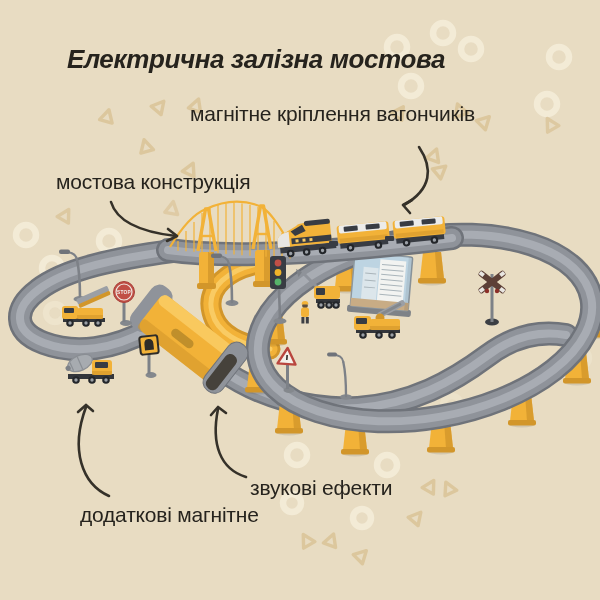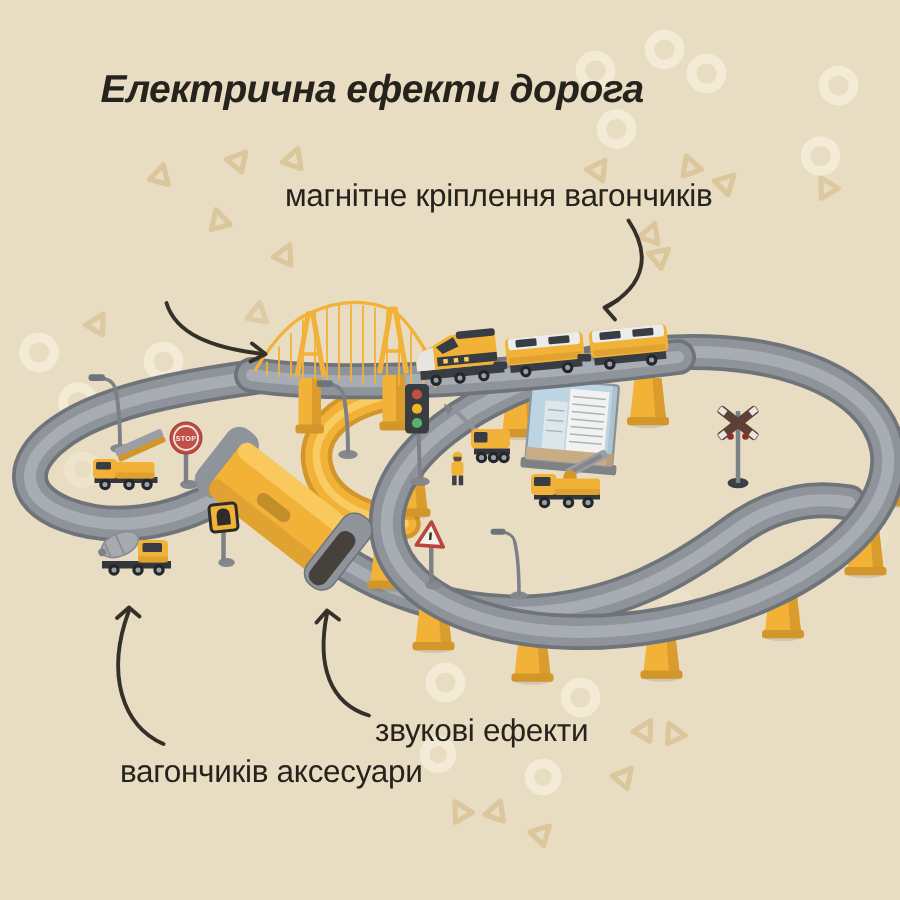--- a/index.html
+++ b/index.html
@@ -9,21 +9,21 @@
     --red:#c14f46; --amber:#f0b429; --green:#57b36a; --white:#efeeea;
     --billboard:#bdd4e2; --metal:#7d8187; --wheel:#23262a;
   }
   html,body{margin:0;padding:0;background:var(--background);}
   #stage{position:relative;width:600px;height:600px;overflow:hidden;background:var(--background);
          font-family:"Liberation Sans",sans-serif;}
   #scene-svg{position:absolute;left:0;top:0;}
   .label{position:absolute;color:var(--text);white-space:nowrap;}
   #product-title{left:67px;top:44px;font-size:26px;font-weight:700;font-style:italic;letter-spacing:-0.4px;}
   .ann{font-size:21px;font-weight:400;letter-spacing:-0.2px;}
-  #ann-magnetic{left:190px;top:119px;}
+  #ann-magnetic{left:190px;top:102px;}
   #ann-bridge{left:56px;top:170px;}
   #ann-sound{left:250px;top:476px;}
   #ann-accessories{left:80px;top:503px;}
   .ring{fill:none;stroke:var(--ring);stroke-width:6.5;}
   .tri{fill:none;stroke:var(--triangle);stroke-width:3.4;stroke-linejoin:round;}
   .trk-o{fill:none;stroke:var(--track-dark);stroke-width:24;stroke-linecap:round;}
   .trk-i{fill:none;stroke:var(--track);stroke-width:19;stroke-linecap:round;}
   .trk-c{fill:none;stroke:var(--track-light);stroke-width:8;stroke-linecap:round;}
   .ramp-o{fill:none;stroke:var(--yellow-dark);stroke-width:21;stroke-linecap:round;}
   .ramp-i{fill:none;stroke:var(--yellow);stroke-width:15;stroke-linecap:round;}
@@ -385,17 +385,18 @@
       <path class="arrow" d="M 246 477 C 220 469 211 444 218 409"></path>
       <path class="arrow" d="M 218 407 L 211 415 M 218 407 L 226 413"></path>
     </g>
     <g>
       <path class="arrow" d="M 109 496 C 82 484 70 450 86 407"></path>
       <path class="arrow" d="M 86 405 L 78 412 M 86 405 L 93 411"></path>
     </g>
   </g>
 </svg>
 
-<div id="product-title" class="label">Електрична ефекти дорога</div>
+<div id="product-title" class="label">Електрична залізна мостова</div>
 <div id="ann-magnetic" class="label ann">магнітне кріплення вагончиків</div>
+<div id="ann-bridge" class="label ann">мостова конструкція</div>
 <div id="ann-sound" class="label ann">звукові ефекти</div>
-<div id="ann-accessories" class="label ann">вагончиків аксесуари</div>
+<div id="ann-accessories" class="label ann">додаткові магнітне</div>
 </div>
 
 </body></html>

